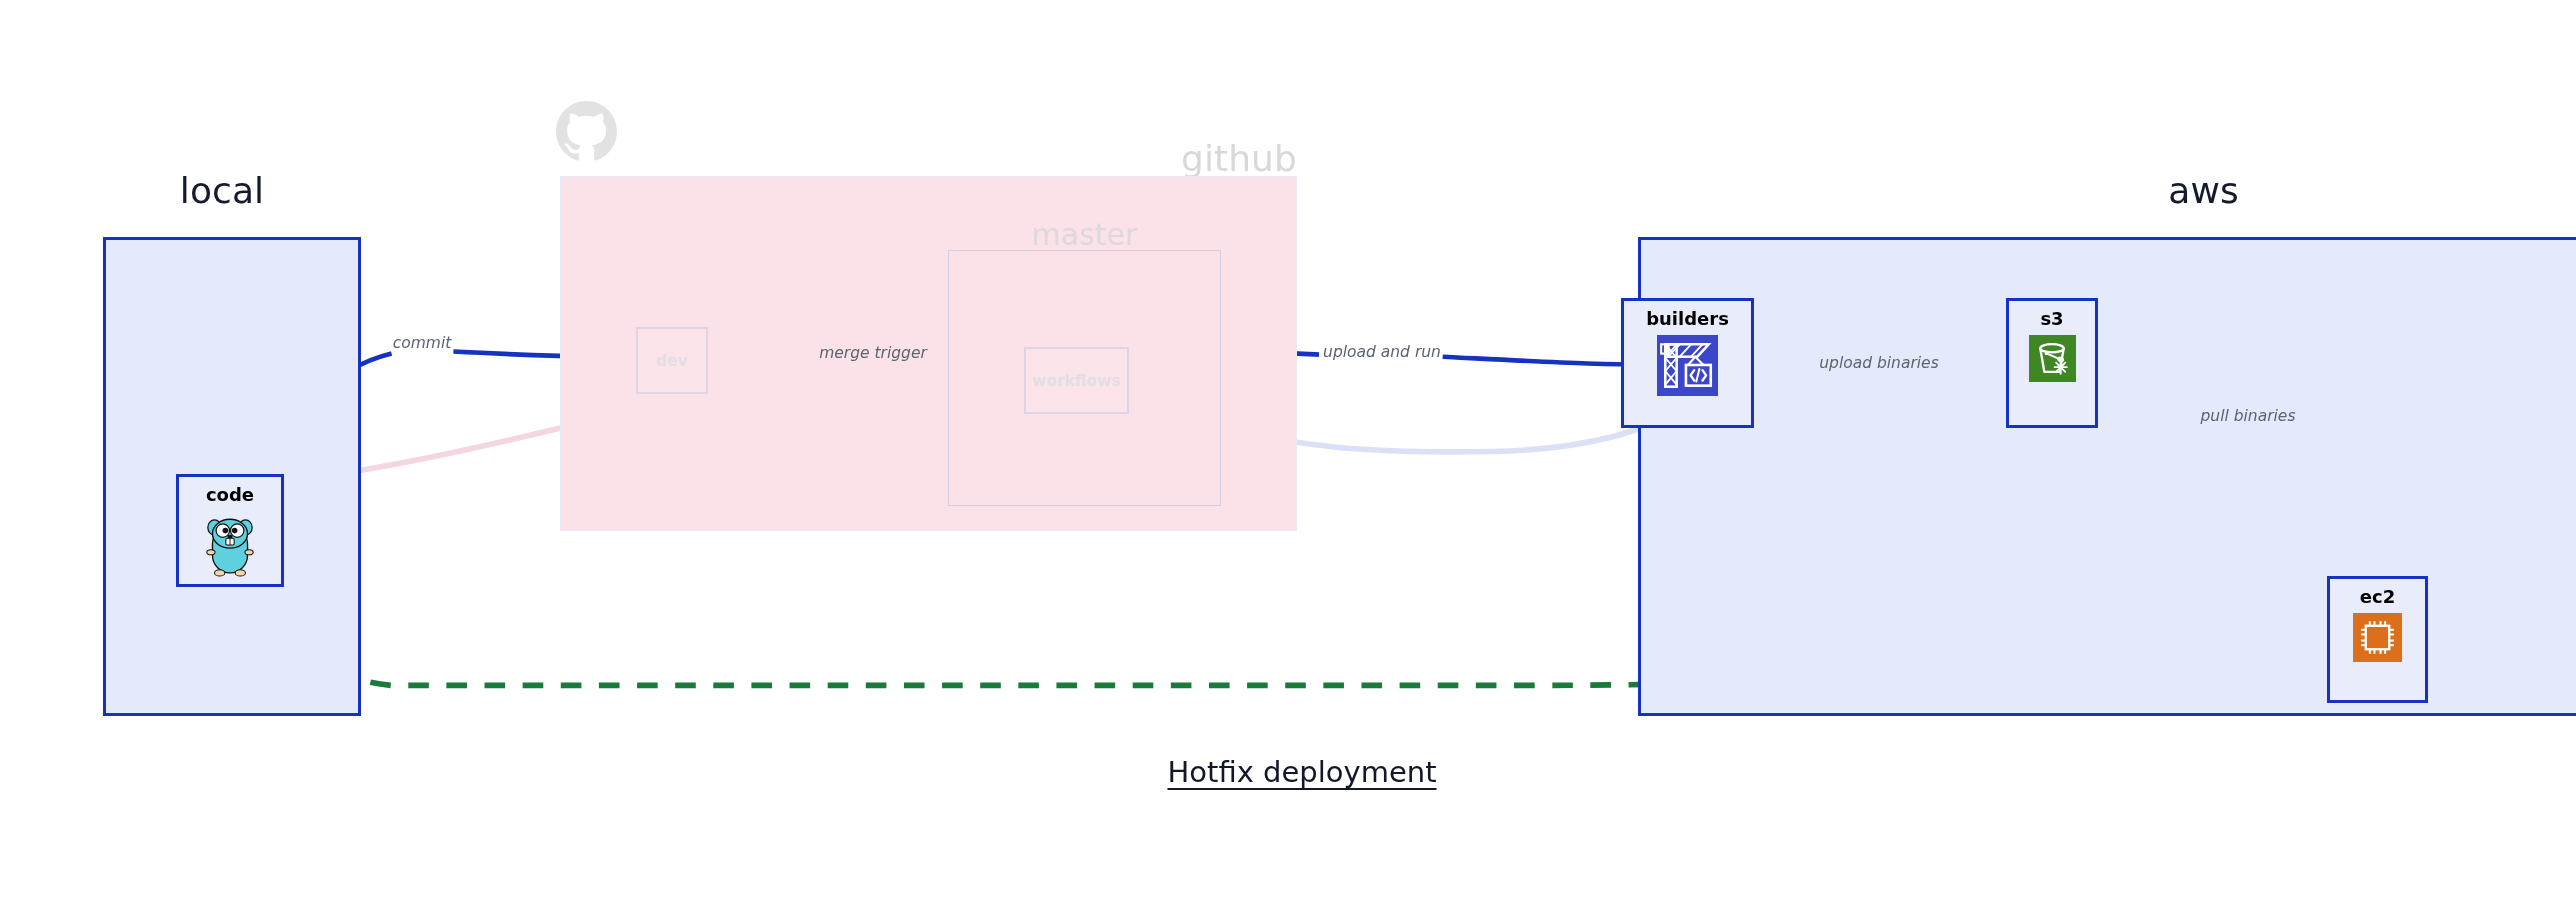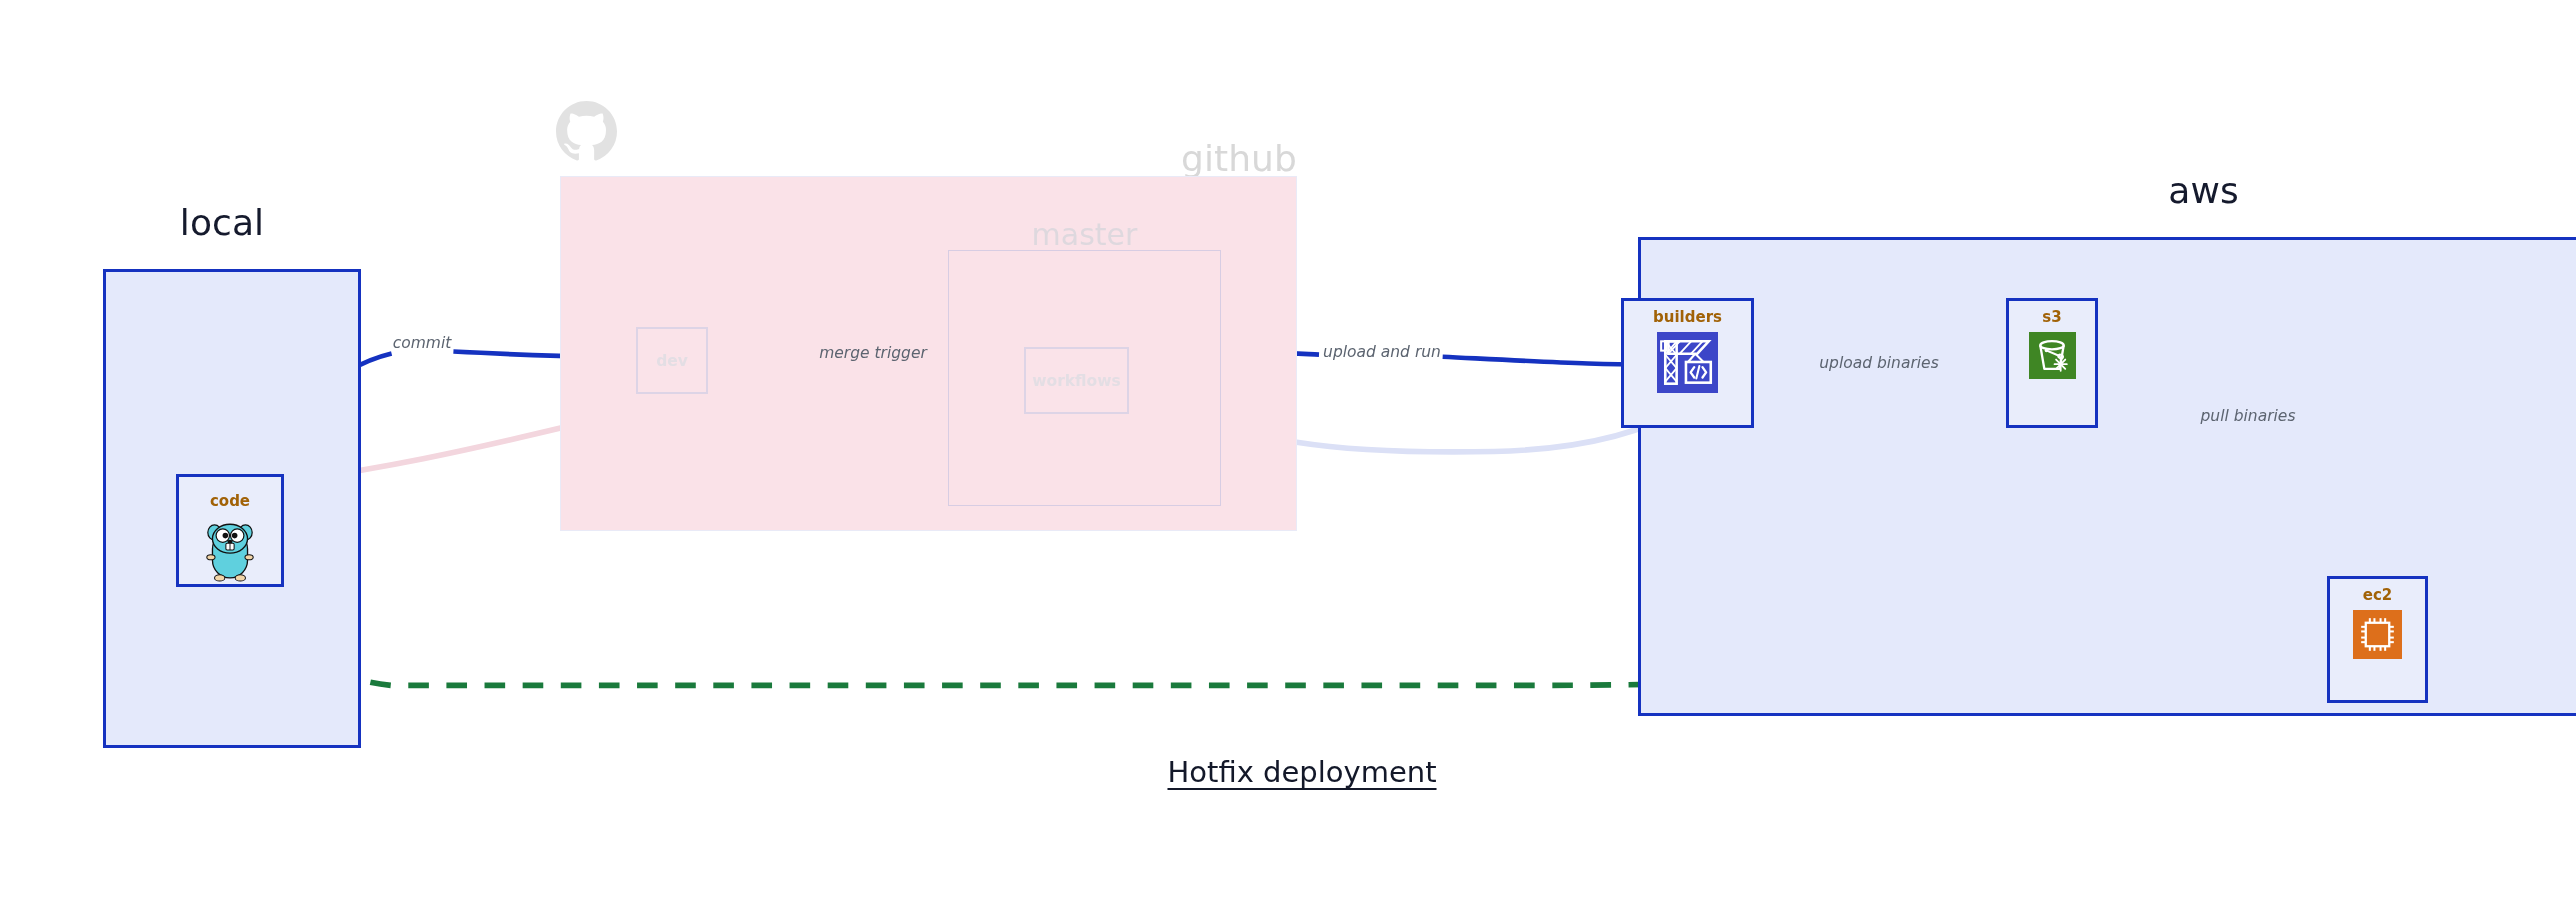--- a/index.html
+++ b/index.html
@@ -83,23 +83,23 @@
   .node {
     position: absolute;
     box-sizing: border-box;
     background: #e9edfb;
     border: 3.1px solid #1532c0;
     display: flex;
     flex-direction: column;
     align-items: center;
   }
   .node-title {
-    font-size: 15px;
+    font-size: 18px;
     font-weight: 700;
-    color: #a16207;
+    color: #000000;
     margin-top: 7.2px;
     white-space: nowrap;
   }
   .node-icon {
     margin-top: 6.2px;
     display: block;
   }
 
   .node-ghost {
     position: absolute;
@@ -185,26 +185,26 @@
 
     <path d="M 3400 705 L 3560 705" fill="none" stroke="#1532c0" stroke-width="9"></path>
     <path d="M 3760 705 L 3890 705" fill="none" stroke="#1532c0" stroke-width="9" marker-end="url(#arrow-blue)"></path>
 
     <path d="M 4070 705 C 4200 715 4280 760 4320 790" fill="none" stroke="#1532c0" stroke-width="9"></path>
     <path d="M 4370 850 C 4440 940 4490 1020 4530 1090" fill="none" stroke="#1532c0" stroke-width="9" marker-end="url(#arrow-blue)"></path>
 
     <path d="M 480 1160 C 560 1260 640 1318 760 1330 L 2960 1330 C 3600 1330 4080 1290 4490 1240" fill="none" stroke="#1a7a3c" stroke-width="11" stroke-dasharray="40 34" marker-end="url(#arrow-green)"></path>
   </svg>
 
-  <div class="group group-local" style="left:103px; top:170px; width:238px; height:562px;margin-top:32px;">
+  <div class="group group-local" style="left:103px; top:170px; width:238px; height:562px;">
     <div class="group-label" style="top:0px;">local</div>
     <div class="group-box" style="top:67px; width:258px; height:479px;"></div>
   </div>
 
-  <div class="node" style="left:176px; top:474px; width:108px; height:113px;justify-content:flex-end;">
+  <div class="node" style="left:176px; top:474px; width:108px; height:113px;">
     <div class="node-title">code</div>
     <div class="node-icon">
       <svg width="58" height="66" viewBox="0 0 112 128">
 
         <ellipse cx="26" cy="32" rx="13" ry="15" fill="#5fd0de" stroke="#111" stroke-width="2.4"></ellipse>
         <ellipse cx="86" cy="32" rx="13" ry="15" fill="#5fd0de" stroke="#111" stroke-width="2.4"></ellipse>
 
         <rect x="22" y="30" width="68" height="90" rx="34" fill="#5fd0de" stroke="#111" stroke-width="2.6"></rect>
 
         <ellipse cx="56" cy="44" rx="34" ry="28" fill="#5fd0de" stroke="#111" stroke-width="2.6"></ellipse>

